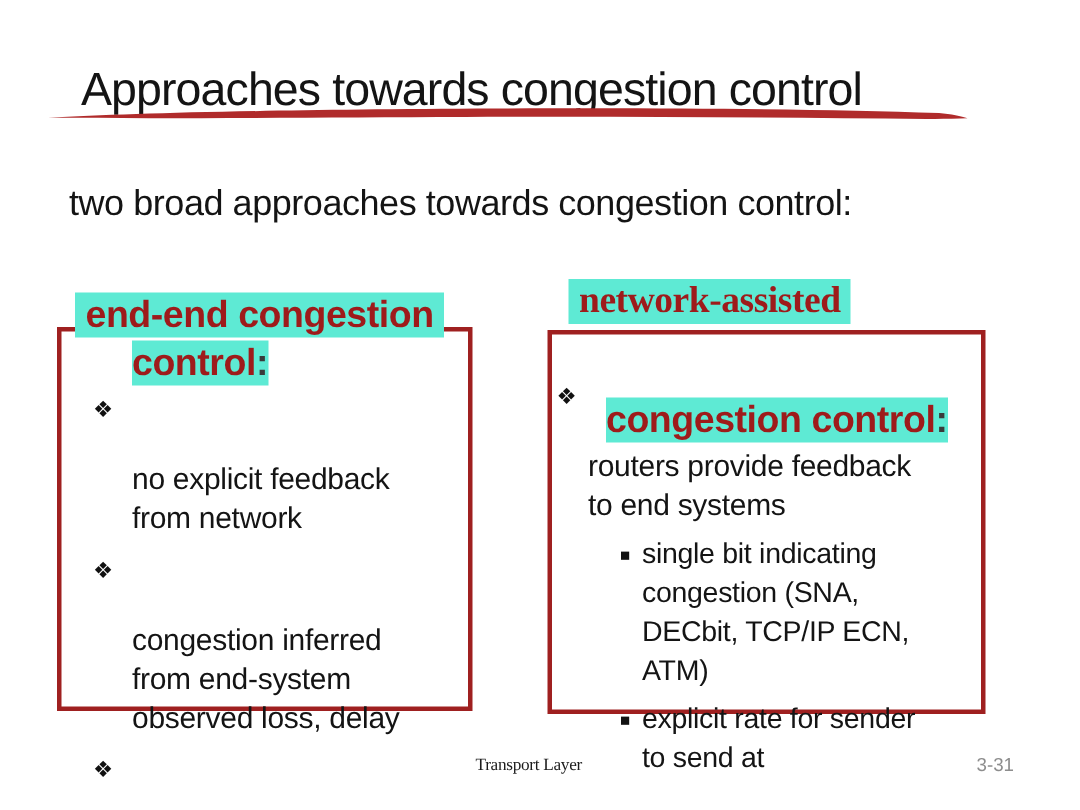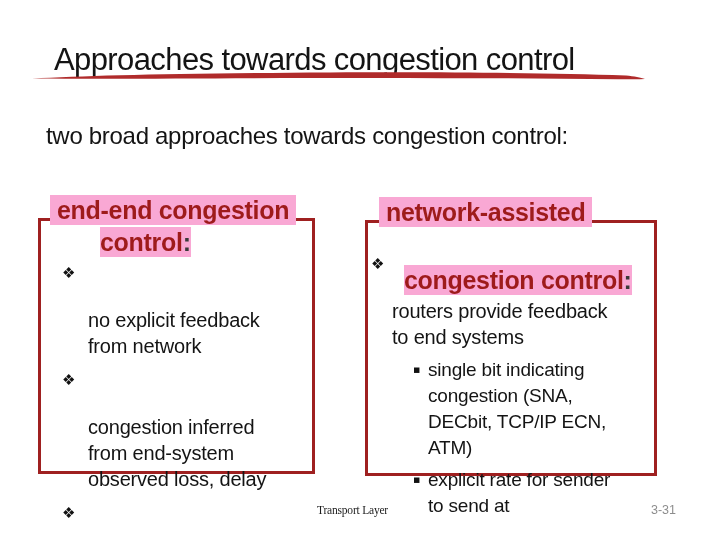--- a/index.html
+++ b/index.html
@@ -14,26 +14,26 @@
   .underline{position:absolute;left:30px;top:66px;}
   .subtitle{
     position:absolute;left:46px;top:122px;font-size:24px;letter-spacing:-0.3px;
     color:#141414;white-space:nowrap;
   }
   .box{position:absolute;border:3px solid #9f2020;box-sizing:border-box;}
   .left-box{left:38px;top:218px;width:277px;height:256px;}
   .right-box{left:365px;top:220px;width:292px;height:256px;}
   .bh{
     position:absolute;font-size:25px;font-weight:600;color:#9e1b1b;
-    background:#f9a8d4;line-height:30px;letter-spacing:-0.3px;white-space:nowrap;
+    background:#5eead4;line-height:30px;letter-spacing:-0.3px;white-space:nowrap;
   }
   .bh .colon{color:#3a3a3a;}
   .lh1{left:50px;top:195px;padding:0 7px;}
-  .lh2{left:100px;top:227px;}
-  .rh1{left:379px;top:197px;padding:0 7px;}
+  .lh2{left:88px;top:227px;}
+  .rh1{left:379px;top:186px;padding:0 7px;font-family:Liberation Serif, serif;}
   .rh2{left:404px;top:229px;margin-top:36px;}
   .list{position:absolute;}
   .left-list{left:62px;top:259px;width:252px;}
   .right-list{left:371px;top:250px;width:290px;}
   .item{display:flex;margin-bottom:7px;}
   .item.lvl2{margin-left:42px;margin-bottom:6px;}
   .glyph{flex:none;color:#111;font-family:"DejaVu Sans",sans-serif;}
   .glyph-d{width:26px;font-size:15px;line-height:28px;}
   .glyph-d.tight{width:21px;}
   .glyph-s{width:15px;font-size:11px;line-height:26px;}

